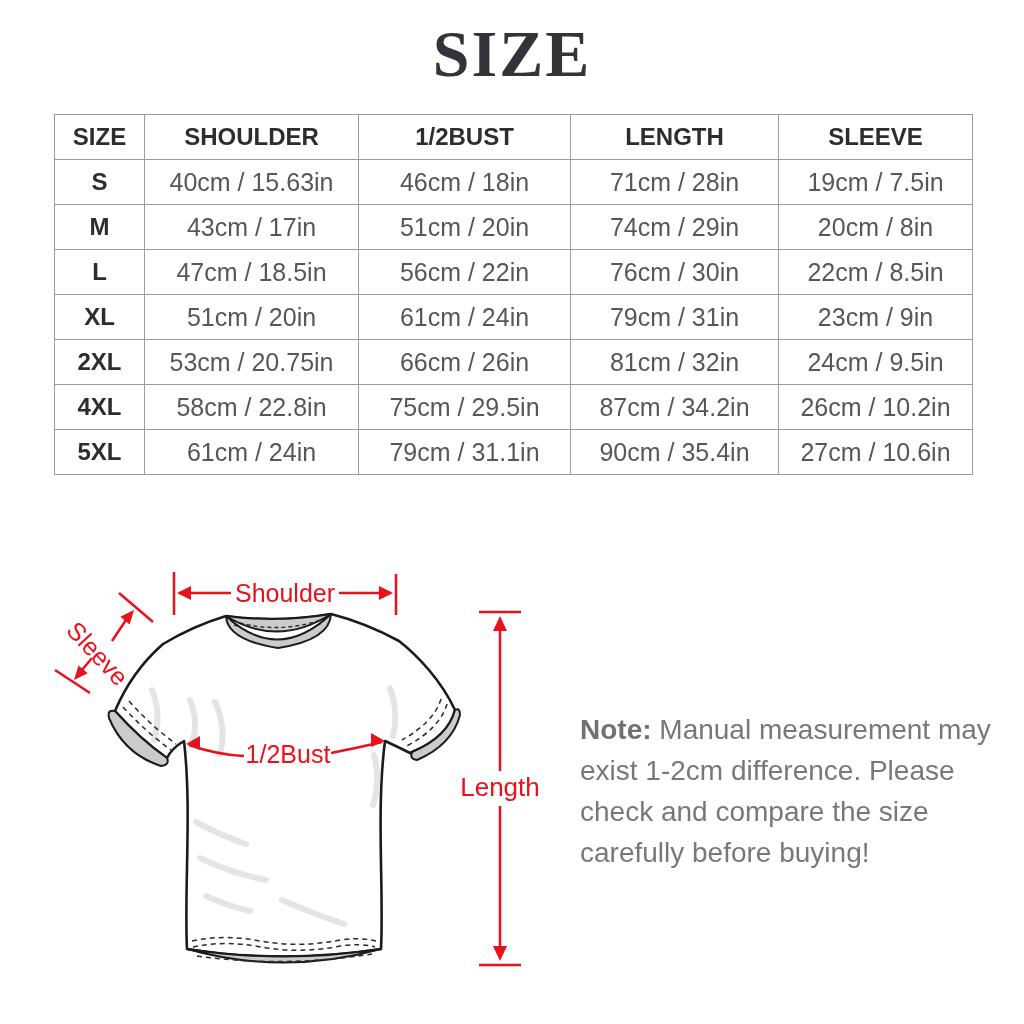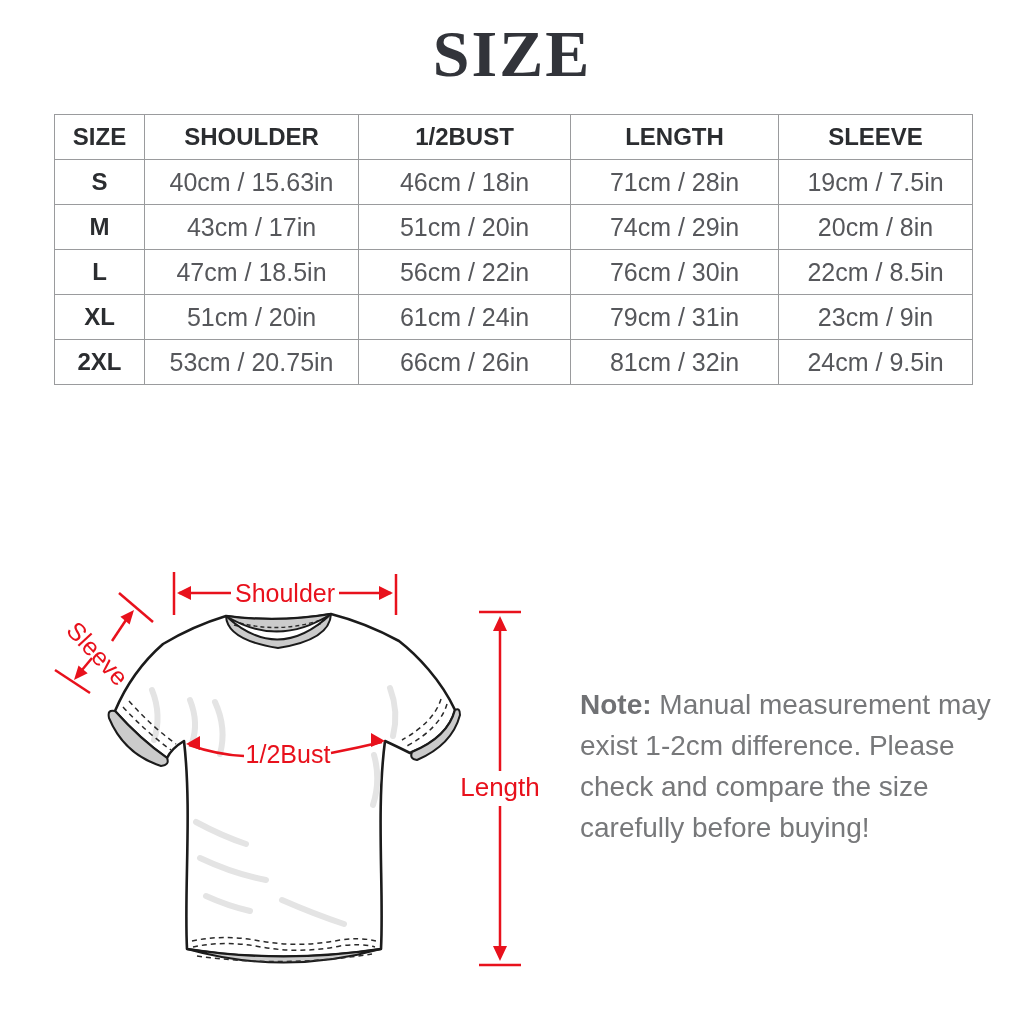--- a/index.html
+++ b/index.html
@@ -24,21 +24,21 @@
     font-size:24px;font-weight:bold;color:#2b2d30;
   }
   td.size-col{
     font-size:24px;font-weight:bold;color:#2b2d30;
   }
   td.val{
     font-size:25px;color:#56575b;font-weight:normal;
   }
   .diagram{position:absolute;left:0;top:560px;width:1024px;height:464px;}
   .note{
-    position:absolute;left:580px;top:684px;width:432px;
+    position:absolute;left:580px;top:709px;width:432px;
     font-size:28px;line-height:41px;color:#77787a;
   }
   .note b{font-weight:bold;color:#707174;}
   
   .outline{fill:#ffffff;stroke:#1b1b1b;stroke-width:2.6;stroke-linejoin:round;}
   .grayfill{fill:#cbcbcb;stroke:#1b1b1b;stroke-width:2;stroke-linejoin:round;}
   .bandfill{fill:#ffffff;stroke:#1b1b1b;stroke-width:2;stroke-linejoin:round;}
   .stitch{fill:none;stroke:#2a2a2a;stroke-width:1.5;stroke-dasharray:5 4;}
   .wrinkle{fill:none;stroke:#e4e4e4;stroke-width:6;stroke-linecap:round;}
   .red-line{fill:none;stroke:#e8111c;stroke-width:2.5;}
@@ -98,20 +98,34 @@
       <td class="val">61cm / 24in</td>
       <td class="val">79cm / 31in</td>
       <td class="val">23cm / 9in</td>
     </tr>
     <tr>
       <td class="size-col">2XL</td>
       <td class="val">53cm / 20.75in</td>
       <td class="val">66cm / 26in</td>
       <td class="val">81cm / 32in</td>
       <td class="val">24cm / 9.5in</td>
+    </tr>
+    <tr>
+      <td class="size-col">4XL</td>
+      <td class="val">58cm / 22.8in</td>
+      <td class="val">75cm / 29.5in</td>
+      <td class="val">87cm / 34.2in</td>
+      <td class="val">26cm / 10.2in</td>
+    </tr>
+    <tr>
+      <td class="size-col">5XL</td>
+      <td class="val">61cm / 24in</td>
+      <td class="val">79cm / 31.1in</td>
+      <td class="val">90cm / 35.4in</td>
+      <td class="val">27cm / 10.6in</td>
     </tr>
   </tbody>
 </table>
 
 <svg class="diagram" viewBox="0 0 1024 464" xmlns="http://www.w3.org/2000/svg">
 
   <g>
 
     <path class="outline" d="
       M 163,84

